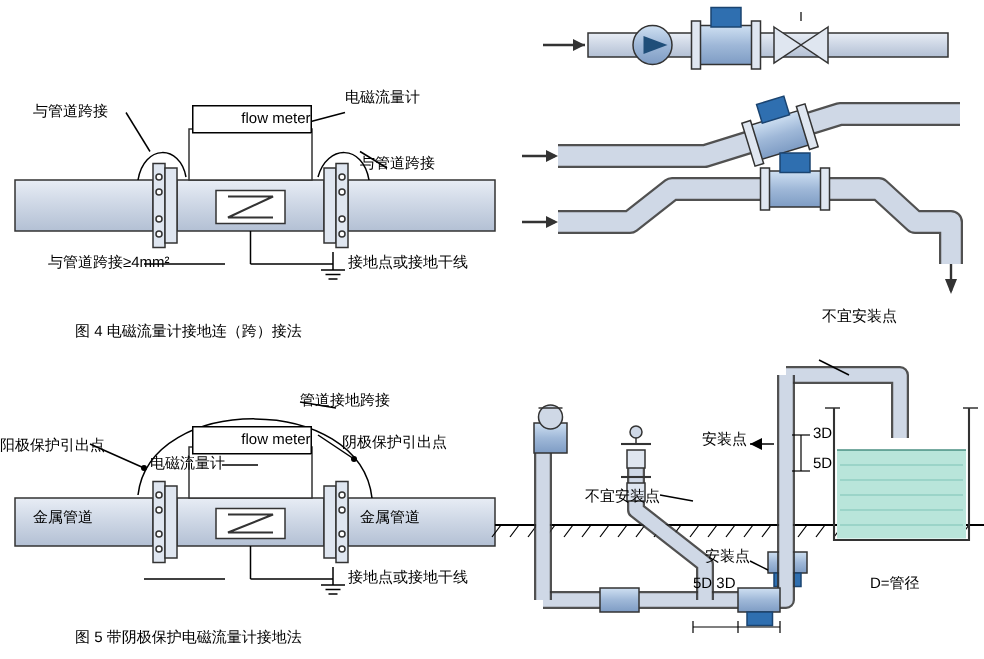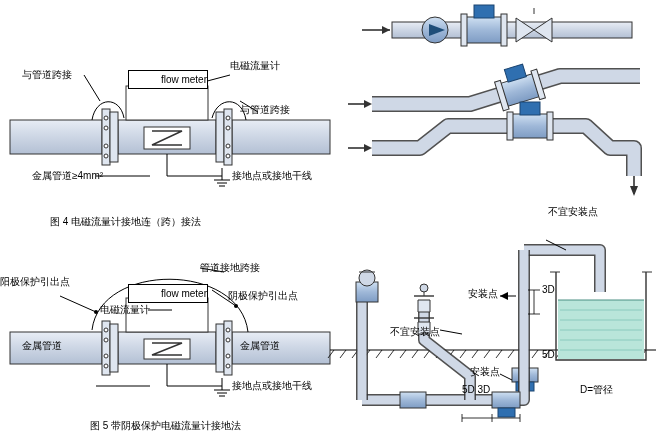--- a/index.html
+++ b/index.html
@@ -284,39 +284,39 @@
       <line x1="500" y1="374" x2="512" y2="380" stroke="#000"></line>
       <polygon points="500,296 508,292 508,300" fill="#000"></polygon>
     </g>
   </svg>
 
   <div class="fm-label" style="left:128px;top:70px;width:78px;height:17px;line-height:17px;">flow  meter</div>
 
   <div class="lbl" style="left:22px;top:69px;">与管道跨接</div>
   <div class="lbl" style="left:230px;top:60px;">电磁流量计</div>
   <div class="lbl" style="left:240px;top:104px;">与管道跨接</div>
-  <div class="lbl" style="left:32px;top:170px;">金属管道≥4mm²</div>
+  <div class="lbl" style="left:32px;top:170px;">与管道跨接≥4mm²</div>
   <div class="lbl" style="left:232px;top:170px;">接地点或接地干线</div>
 
   <div class="cap" style="left:50px;top:216px;">图 4    电磁流量计接地连（跨）接法</div>
 
   <div class="fm-label" style="left:128px;top:284px;width:78px;height:17px;line-height:17px;">flow  meter</div>
 
-  <div class="lbl" style="left:0px;top:276px;text-align:right;">阳极保护引出点</div>
+  <div class="lbl" style="left:0px;top:292px;text-align:right;">阳极保护引出点</div>
   <div class="lbl" style="left:200px;top:262px;">管道接地跨接</div>
   <div class="lbl" style="left:228px;top:290px;">阴极保护引出点</div>
   <div class="lbl" style="left:100px;top:304px;">电磁流量计</div>
   <div class="lbl" style="left:22px;top:340px;">金属管道</div>
   <div class="lbl" style="left:240px;top:340px;">金属管道</div>
   <div class="lbl" style="left:232px;top:380px;">接地点或接地干线</div>
 
-  <div class="cap" style="left:50px;top:420px;margin-left:40px;">图 5    带阴极保护电磁流量计接地法</div>
+  <div class="cap" style="left:50px;top:420px;">图 5    带阴极保护电磁流量计接地法</div>
 
   <div class="lbl" style="left:548px;top:206px;">不宜安装点</div>
   <div class="lbl" style="left:468px;top:288px;">安装点</div>
   <div class="lbl" style="left:542px;top:284px;">3D</div>
-  <div class="lbl" style="left:542px;top:304px;margin-top:45px;">5D</div>
+  <div class="lbl" style="left:542px;top:304px;">5D</div>
   <div class="lbl" style="left:390px;top:326px;">不宜安装点</div>
   <div class="lbl" style="left:470px;top:366px;">安装点</div>
   <div class="lbl" style="left:462px;top:384px;">5D  3D</div>
   <div class="lbl" style="left:580px;top:384px;">D=管径</div>
 
 </div>
 
 </body></html>

